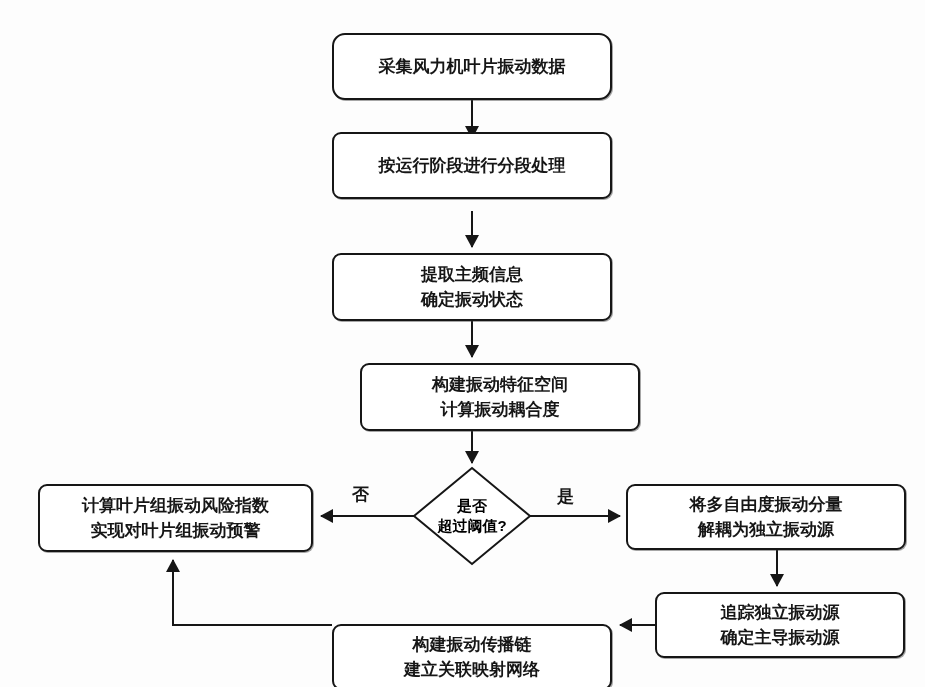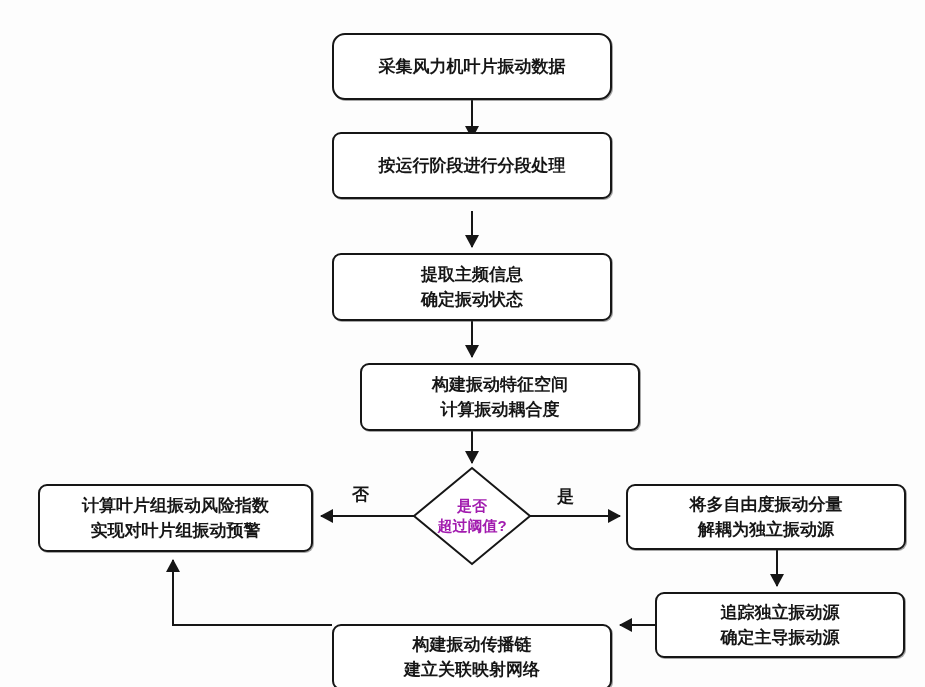--- a/index.html
+++ b/index.html
@@ -29,21 +29,21 @@
     line-height: 1.5;
     box-shadow: 1px 1px 0 rgba(60,60,60,0.45);
   }
   .diamond-text {
     position: absolute;
     display: flex;
     flex-direction: column;
     align-items: center;
     justify-content: center;
     text-align: center;
-    color: #a21caf;
+    color: #000000;
     font-size: 15px;
     font-weight: 600;
     line-height: 1.35;
   }
   .edge-label {
     position: absolute;
     color: #161616;
     font-size: 17px;
     font-weight: 600;
   }

